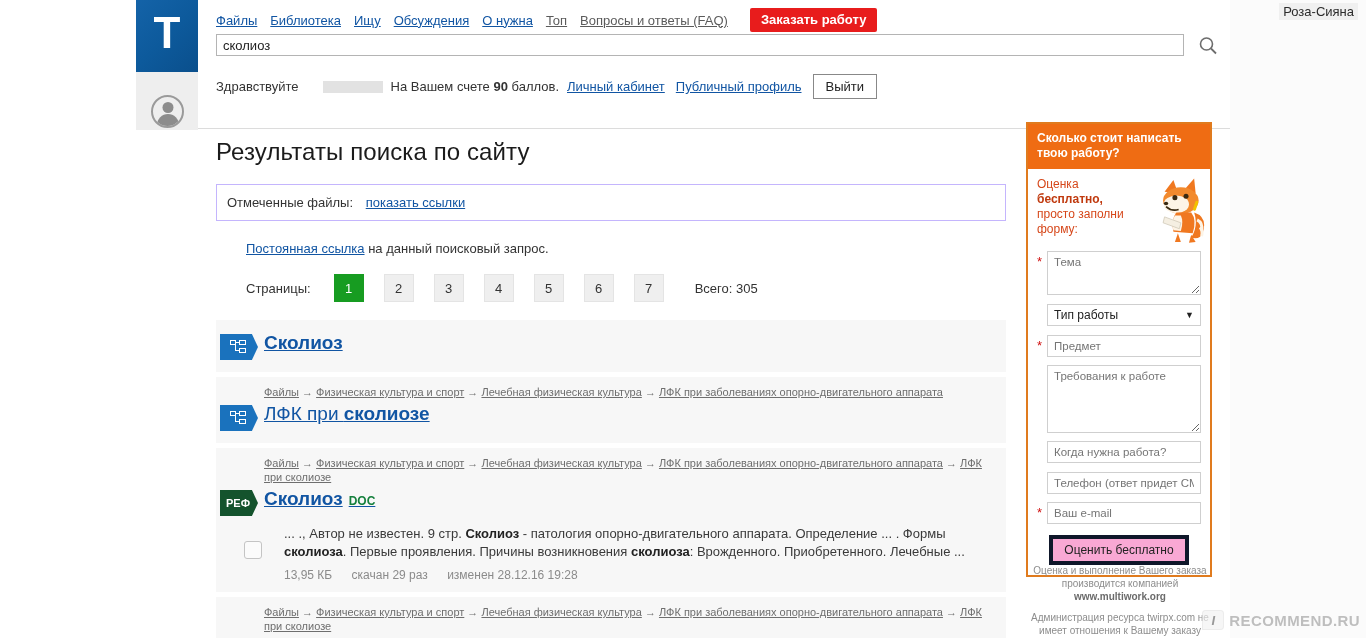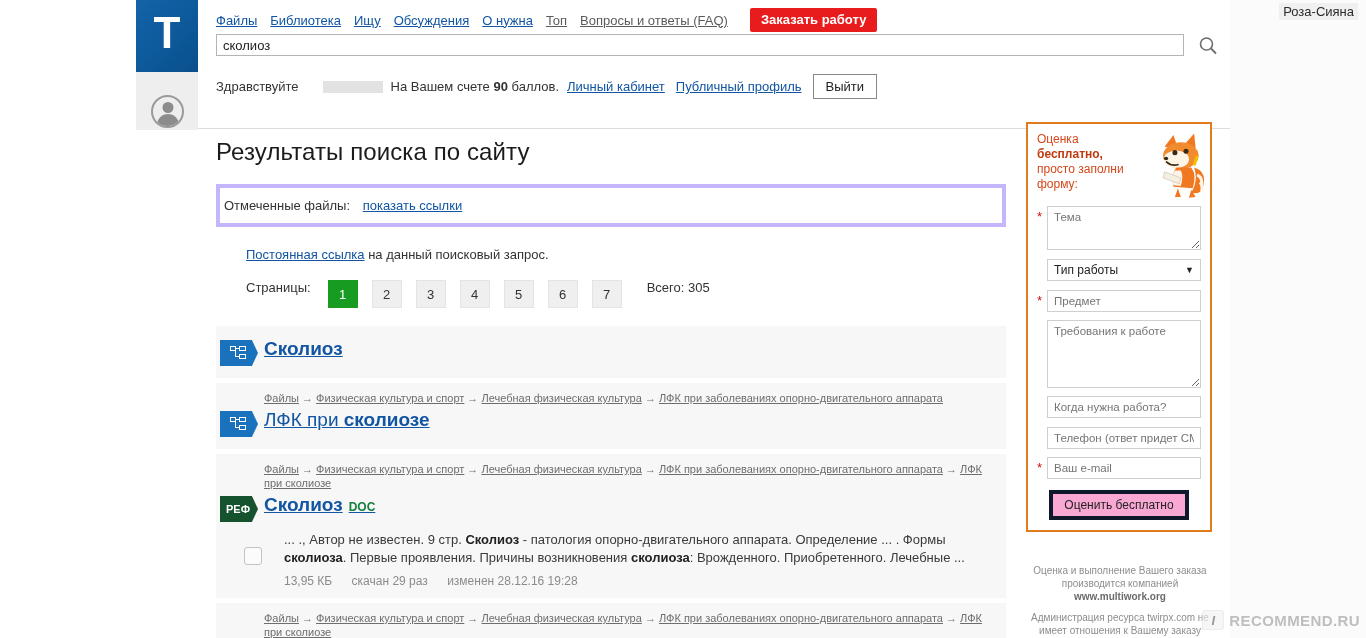--- a/index.html
+++ b/index.html
@@ -121,30 +121,30 @@
   }
 
   
   #main { position:absolute; left:216px; top:138px; width:790px; }
   #page-title {
     font-size:24px; color:#1b1b1b; font-weight:normal;
     margin:0 0 18px 0; letter-spacing:0.1px;
   }
 
   #marked-box {
-    border:4px solid #c4b5fd; background:#fff;
-    padding:10px 4px; font-size:13px; color:#333;
+    border:1px solid #c4b5fd; background:#fff;
+    padding:10px 10px; font-size:13px; color:#333;
     margin-bottom:20px;
   }
   #marked-box a { color:#1155a3; text-decoration:underline; margin-left:9px; cursor:pointer; }
 
   #permalink-row { margin-left:30px; font-size:13px; color:#333; margin-bottom:18px; }
   #permalink-row a { color:#1155a3; text-decoration:underline; cursor:pointer; }
 
-  #pager-row { margin-left:30px; display:flex; align-items:flex-start; gap:14px; margin-bottom:18px; }
+  #pager-row { margin-left:30px; display:flex; align-items:center; gap:20px; margin-bottom:18px; }
   #pager-row .plabel { font-size:13px; color:#333; margin-right:3px; }
   .pg {
     width:30px; height:28px; display:flex; align-items:center; justify-content:center;
     background:#efefef; color:#333; font-size:13px; cursor:pointer;
     border:1px solid #e4e4e4;
   }
   .pg.active { background:#179c21; color:#fff; border-color:#179c21; }
   #pager-row .total { margin-left:11px; font-size:13px; color:#333; }
 
   
@@ -415,20 +415,21 @@
       </div>
     </div>
 
     <div class="result">
       <div class="crumbs"><a>Файлы</a><span class="sep"> → </span><a>Физическая культура и спорт</a><span class="sep"> → </span><a>Лечебная физическая культура</a><span class="sep"> → </span><a>ЛФК при заболеваниях опорно-двигательного аппарата</a><span class="sep"> → </span><a>ЛФК при сколиозе</a></div>
     </div>
 
   </div>
 
   <div id="promo">
+    <div id="promo-head">Сколько стоит написать твою работу?</div>
     <div id="promo-body">
       <svg id="fox" viewBox="0 0 100 100">
         <path d="M56 12 L44 28 L62 30 Z" fill="#f07820"></path>
         <path d="M84 10 L86 30 L70 26 Z" fill="#f07820"></path>
         <ellipse cx="66" cy="40" rx="24" ry="18" fill="#f28a2e"></ellipse>
         <ellipse cx="60" cy="45" rx="17" ry="12" fill="#fdf4e6"></ellipse>
         <circle cx="58" cy="36" r="3.4" fill="#3a2a12"></circle>
         <circle cx="73" cy="34" r="3.4" fill="#3a2a12"></circle>
         <path d="M46 48 q8 7 17 4" stroke="#3a2a12" stroke-width="2.2" fill="none"></path>
         <ellipse cx="46" cy="44" rx="3" ry="2.4" fill="#3a2a12"></ellipse>

